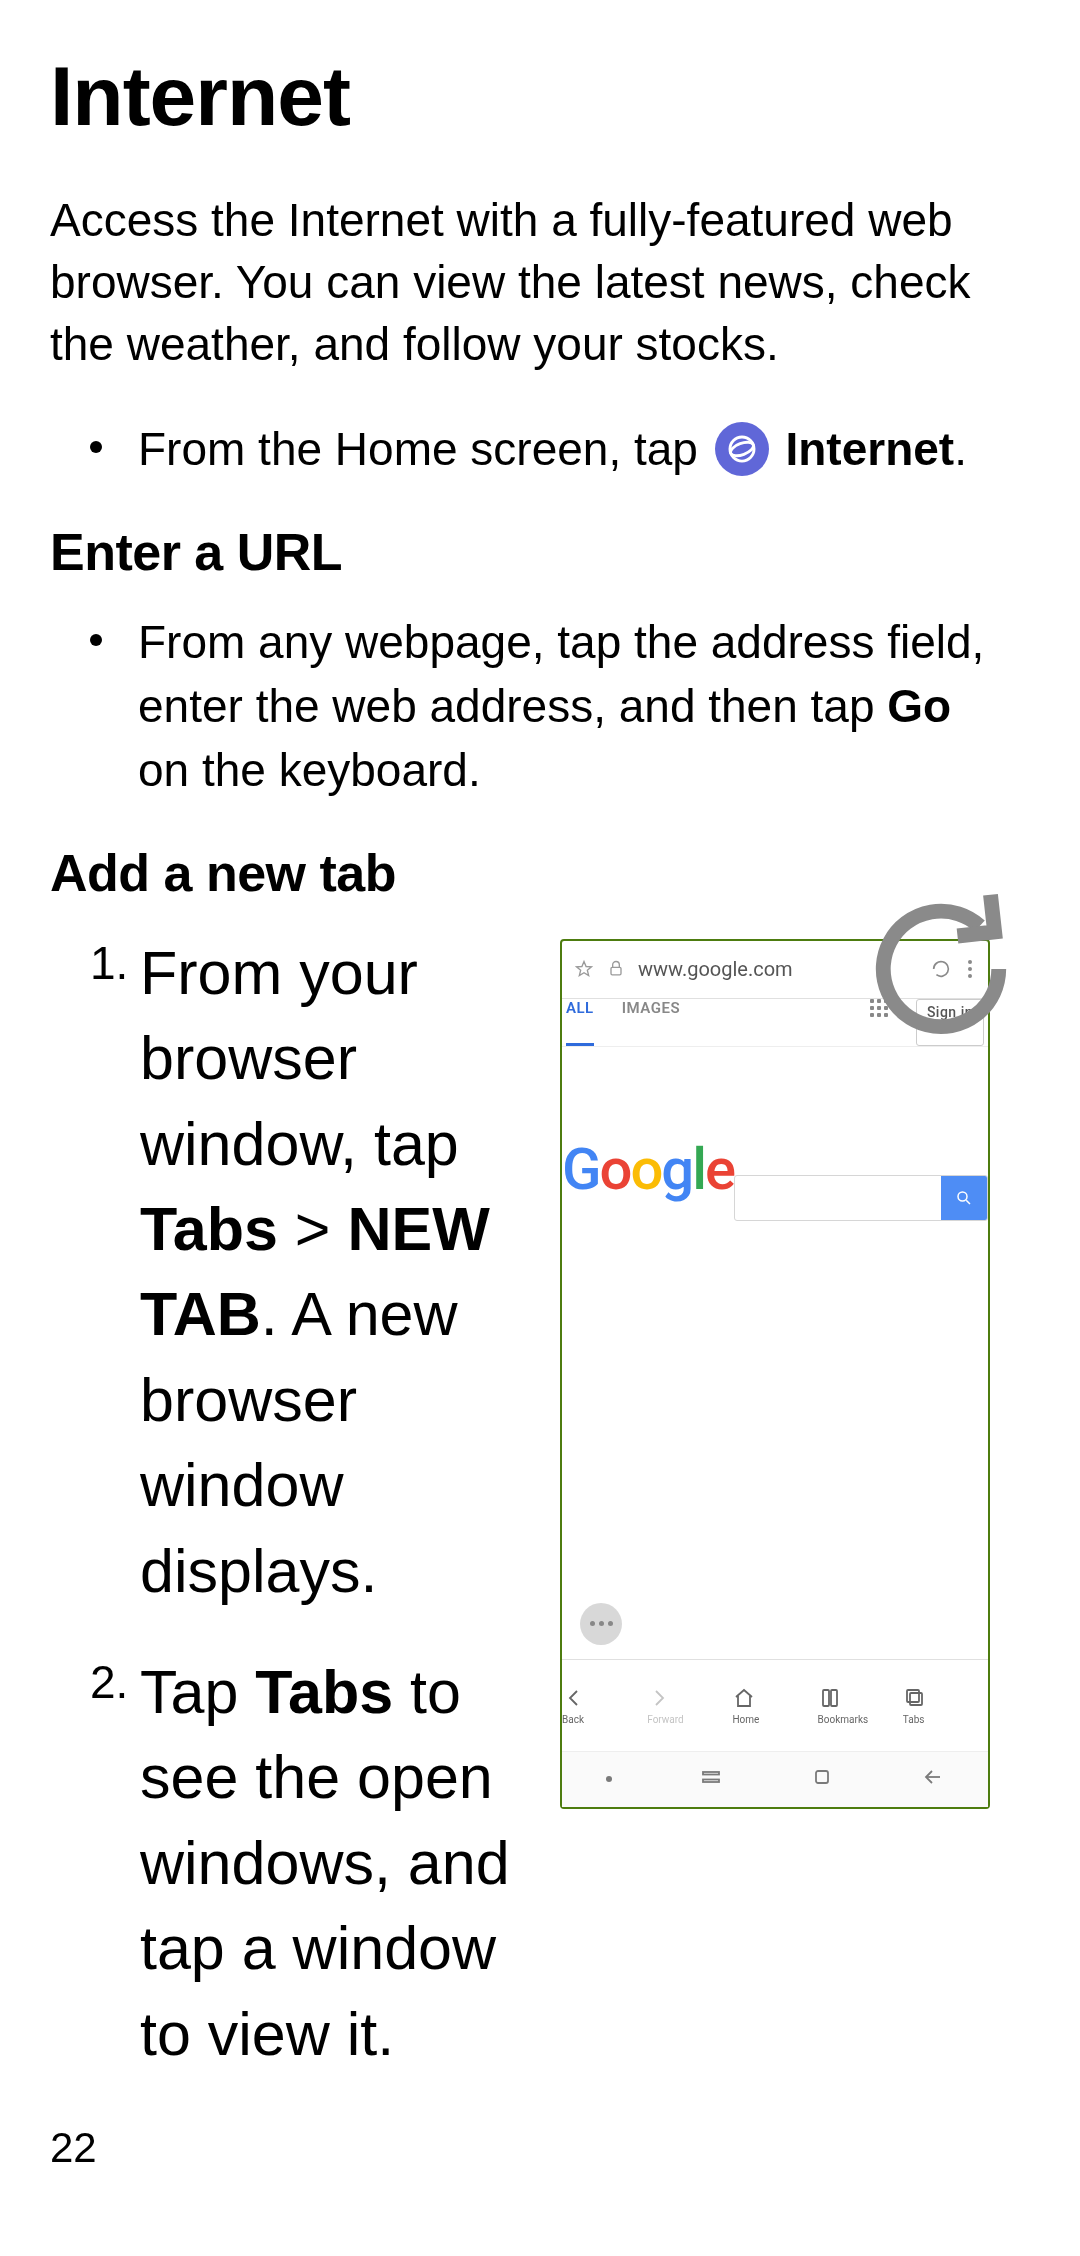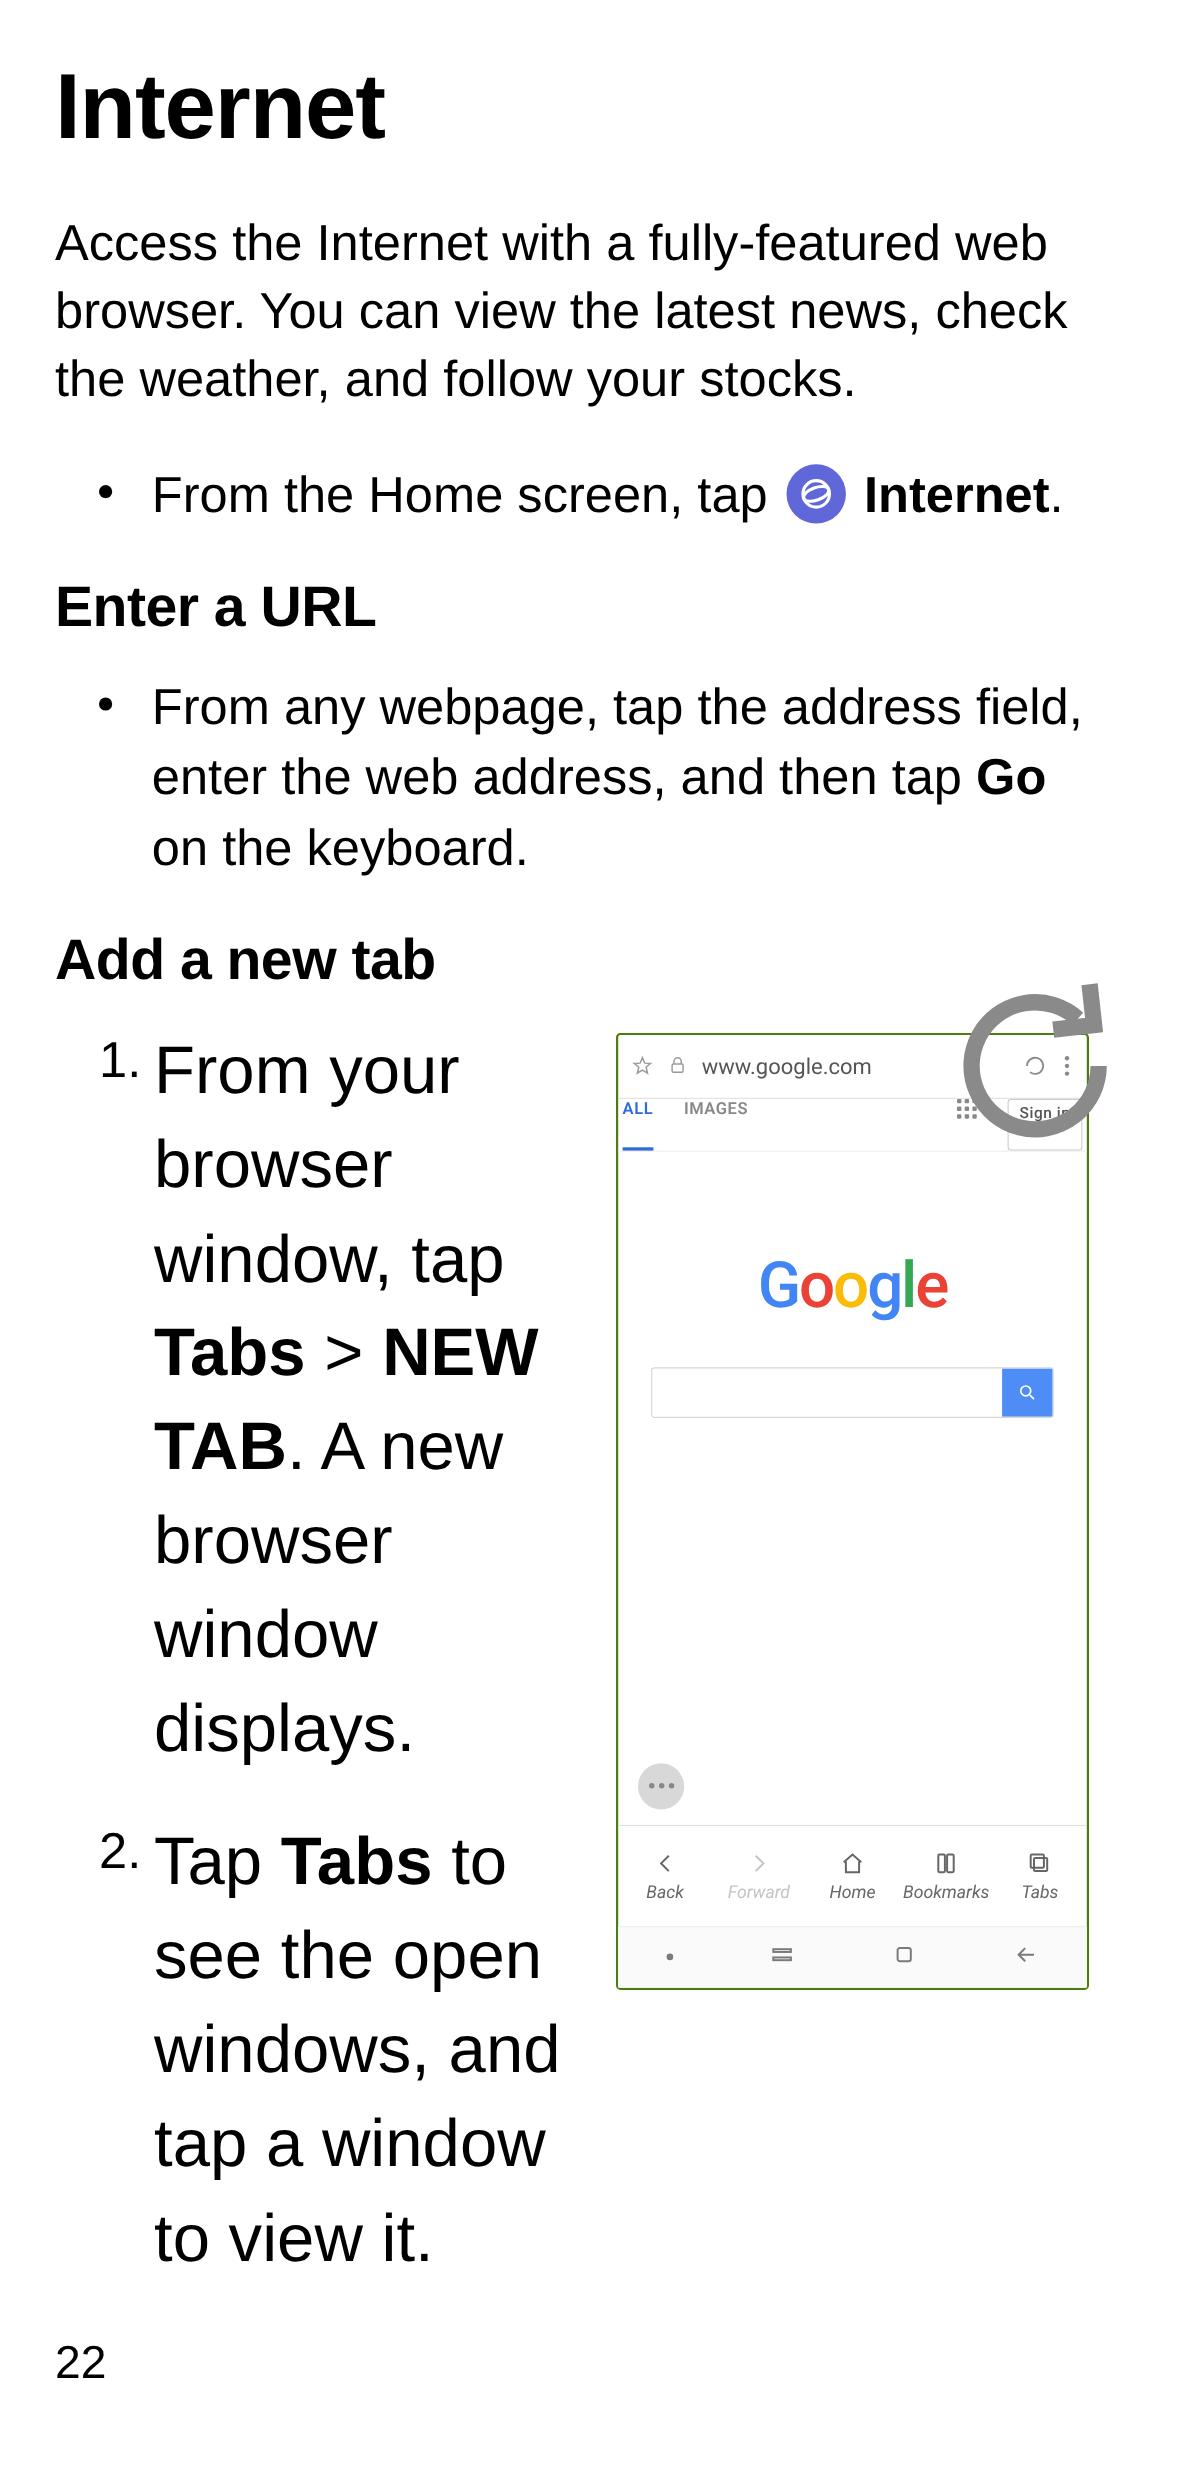--- a/index.html
+++ b/index.html
@@ -131,22 +131,22 @@
   .tabsrow .apps-icon { width:18px;height:18px; display:grid; grid-template-columns:repeat(3,4px); grid-template-rows:repeat(3,4px); gap:3px;}
   .tabsrow .apps-icon span{background:#888;border-radius:1px;}
   .tabsrow .signin {
     border:1px solid #ccc; border-radius:3px;
     padding:4px 10px; font-size:14px; color:#555; font-weight:500;
   }
   
   .gcontent {
     flex:1;
     display:flex;
-    flex-direction:column;
-    align-items:center;
+    flex-direction:row;
+    align-items:flex-start;
     padding-top: 88px;
   }
   .glogo { font-size: 58px; font-weight: 500; letter-spacing: -2px; }
   .glogo span:nth-child(1){color:#4285F4;}
   .glogo span:nth-child(2){color:#EA4335;}
   .glogo span:nth-child(3){color:#FBBC05;}
   .glogo span:nth-child(4){color:#4285F4;}
   .glogo span:nth-child(5){color:#34A853;}
   .glogo span:nth-child(6){color:#EA4335;}
   .gsearch {
@@ -173,25 +173,24 @@
   .fab span{width:5px;height:5px;border-radius:50%;background:#888;margin:0 2px;}
   
   .ss-wrap{position:relative;flex:1;display:flex;flex-direction:column;}
   .bottombar {
     height: 92px;
     border-top: 1px solid #e0e0e0;
     display:flex;
   }
   .bottombar .bbtn {
     flex:1;
-    display:flex;flex-direction:column;align-items:center;justify-content:center;
+    display:flex;flex-direction:column;align-items:flex-start;justify-content:center;
     gap:4px;
-    font-size:16px;
+    font-size:10px;
     color:#666;
-    font-style:italic;
   }
   .bottombar .bbtn.disabled{color:#c4c4c4;}
   .bottombar .bbtn svg{width:24px;height:24px;}
   
   .navbar {
     height: 56px;
     background:#fafafa;
     border-top:1px solid #eee;
     display:flex;align-items:center;justify-content:space-around;
     color:#7a7a7a;

